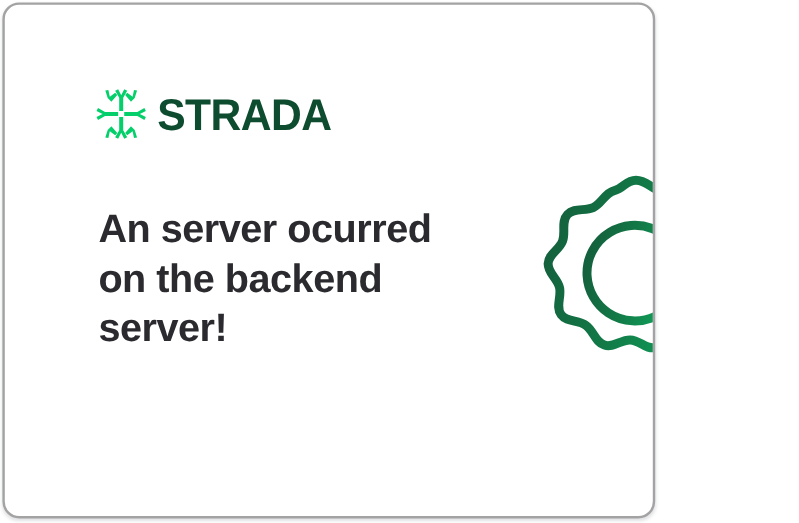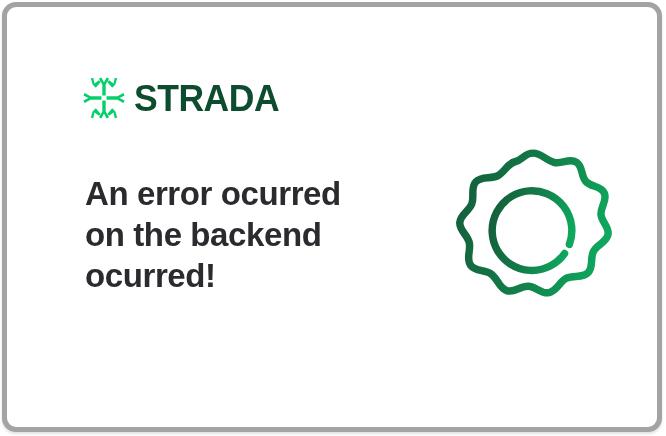--- a/index.html
+++ b/index.html
@@ -12,25 +12,25 @@
     height: 436px;
     overflow: hidden;
     font-family: "Liberation Sans", sans-serif;
     -webkit-font-smoothing: antialiased;
   }
 
   #error-card {
     position: absolute;
     left: 2px;
     top: 2px;
-    width: 660px;
+    width: 544px;
     height: 430px;
     box-sizing: border-box;
     background: #ffffff;
-    border: 5px solid #a3a3a3;
+    border: 2px solid #a3a3a3;
     border-radius: 14px;
     box-shadow: 0 2px 3px rgba(60, 66, 87, 0.16);
     overflow: hidden;
   }
 
   
   .brand {
     position: absolute;
     left: 76px;
     top: 68px;
@@ -108,21 +108,21 @@
             <path d="M58.5 63.5 L76.8 81.8 L81.5 96.8 L75.4 97.4 L72.6 84.4 L62.0 92.4 L57.8 87.9 L69.5 74.5 L51.2 56.2 Z"></path>
             <path d="M58.5 36.5 L76.8 18.2 L81.5 3.2 L75.4 2.6 L72.6 15.6 L62.0 7.6 L57.8 12.1 L69.5 25.5 L51.2 43.8 Z"></path>
             <path d="M41.5 63.5 L23.2 81.8 L18.5 96.8 L24.6 97.4 L27.4 84.4 L38.0 92.4 L42.2 87.9 L30.5 74.5 L48.8 56.2 Z"></path>
           </g>
         </g>
       </svg>
     </span>
     <span class="brand-wordmark">STRADA</span>
   </div>
 
-  <h1 class="headline">An error ocurred on the backend ocurred!</h1>
+  <h1 class="headline">An server ocurred on the backend server!</h1>
 
   <div class="gear-art">
     <svg viewBox="0 0 200 200" aria-hidden="true">
       <defs>
         <linearGradient id="gearGrad" x1="0" y1="0.35" x2="1" y2="0.6">
           <stop offset="0%" stop-color="#14613d"></stop>
           <stop offset="45%" stop-color="#127a47"></stop>
           <stop offset="100%" stop-color="#0fa85e"></stop>
         </linearGradient>
       </defs>

